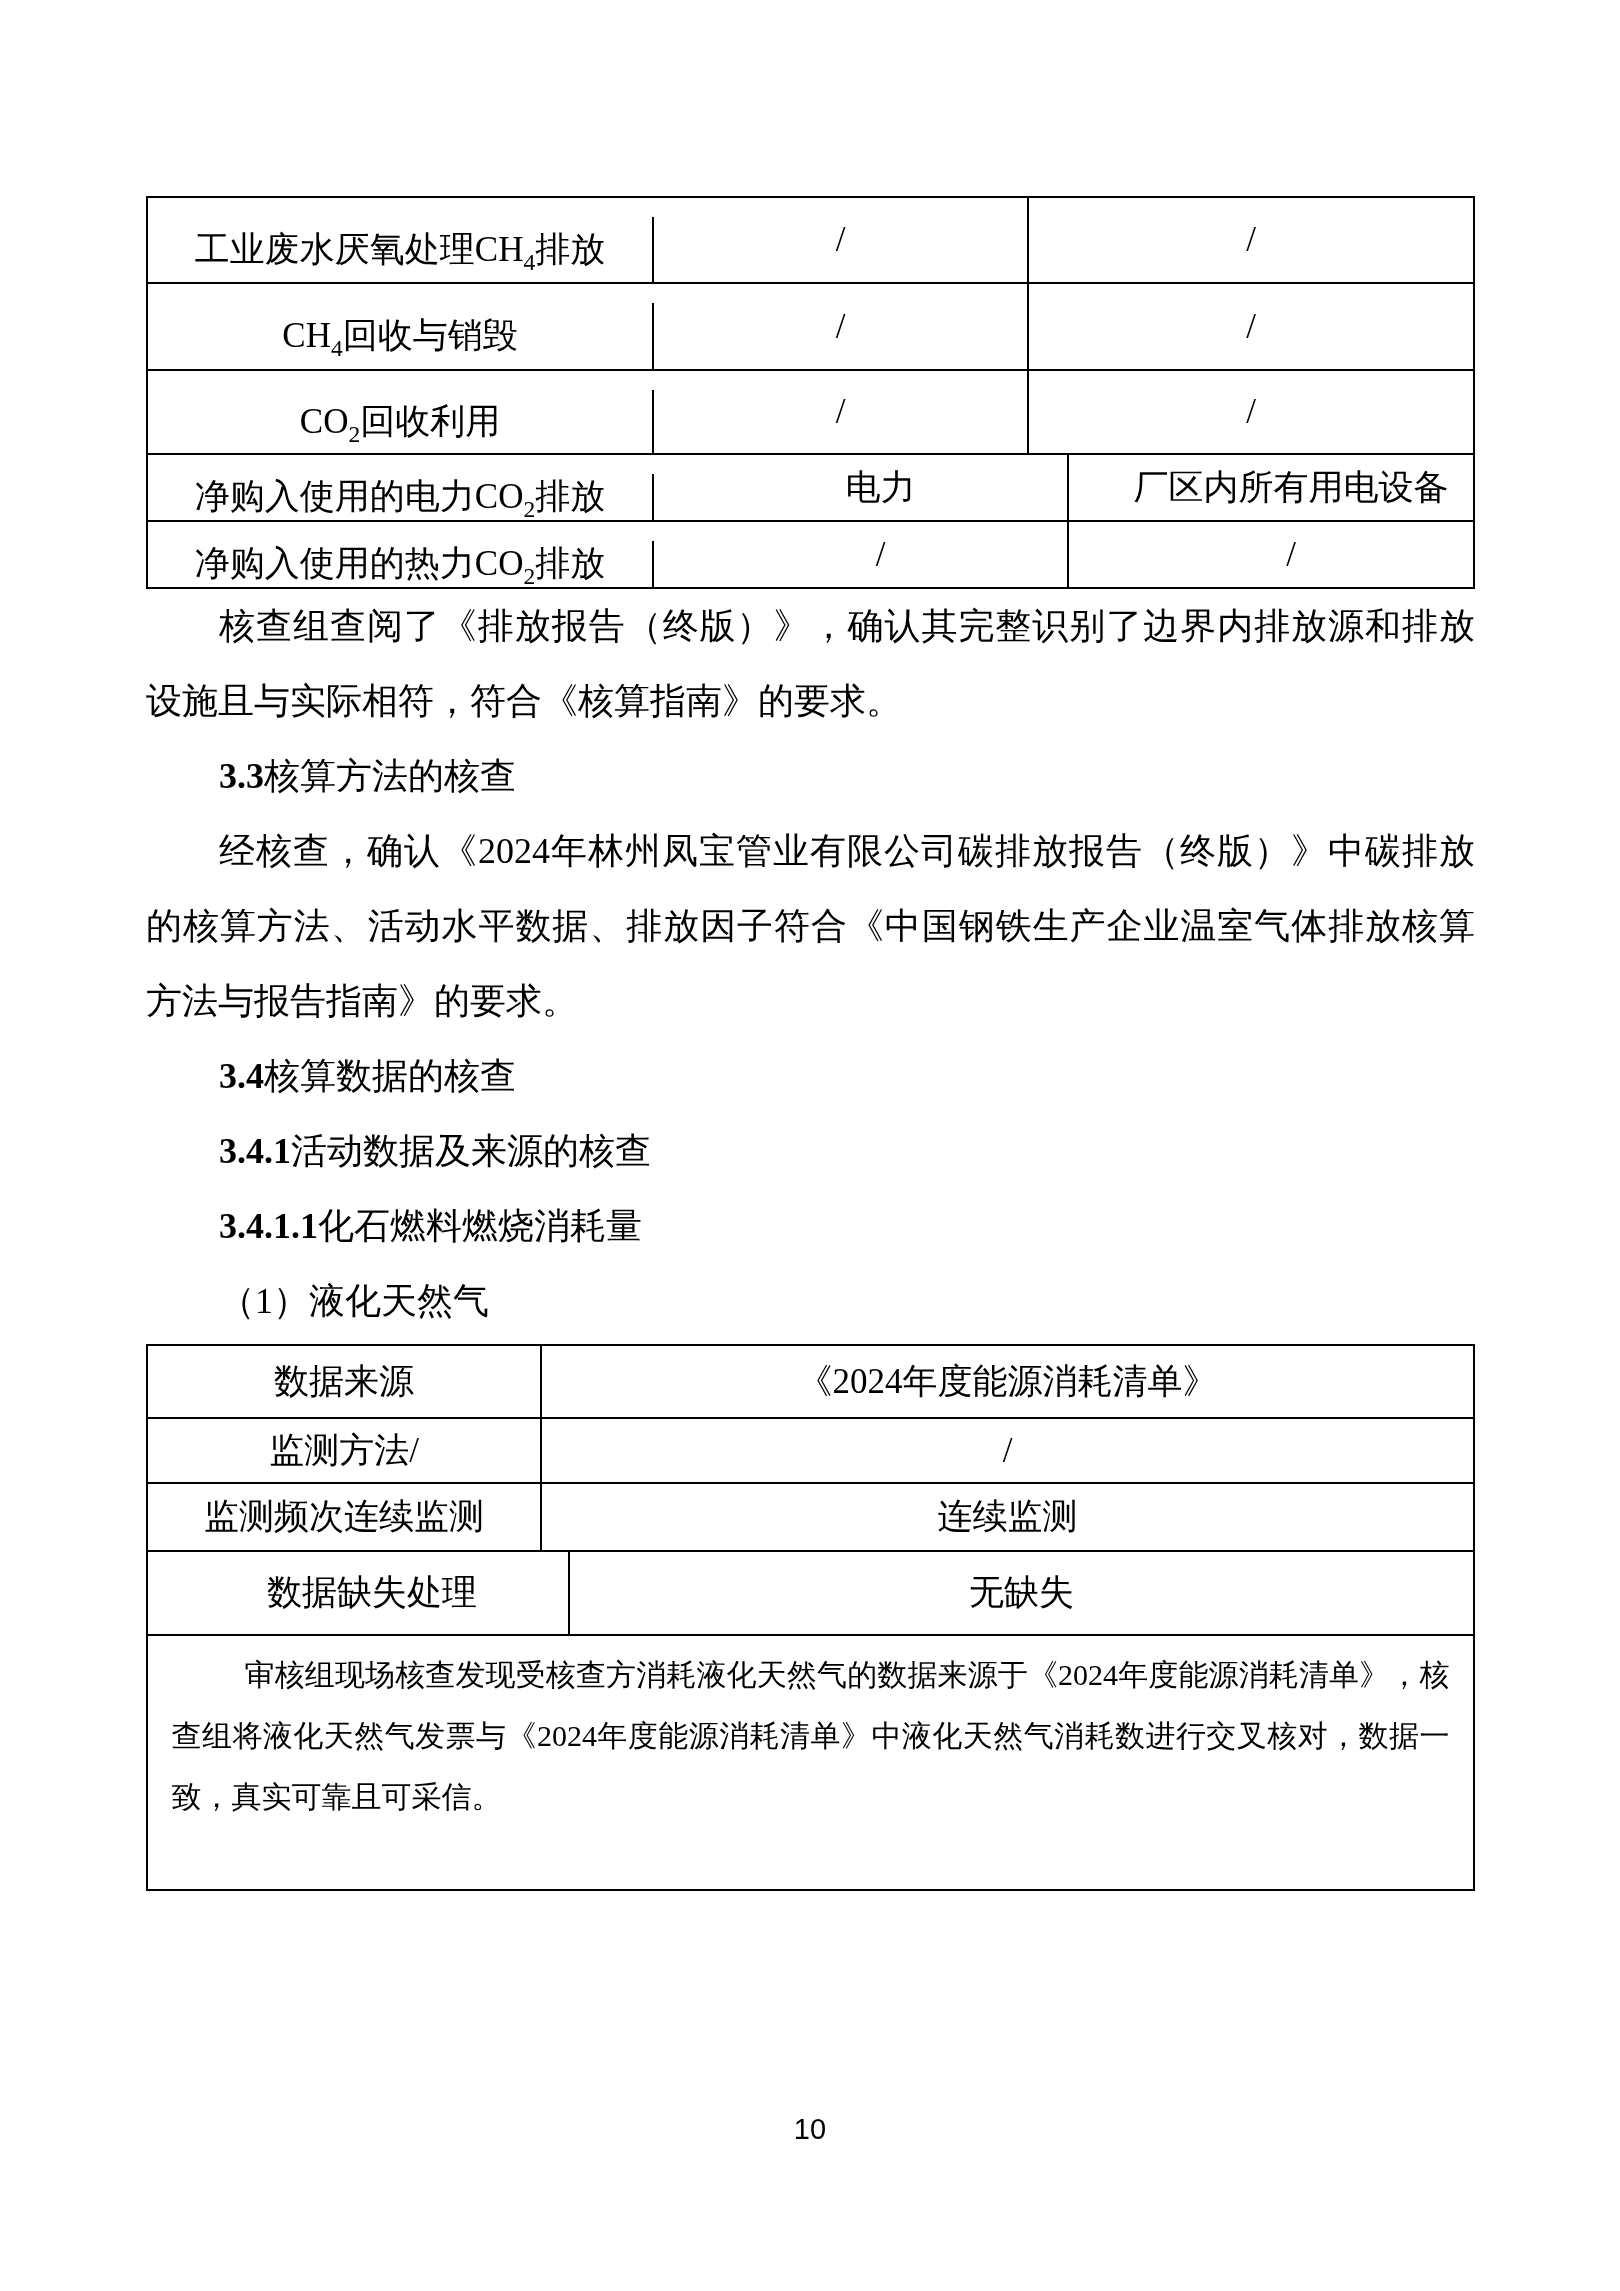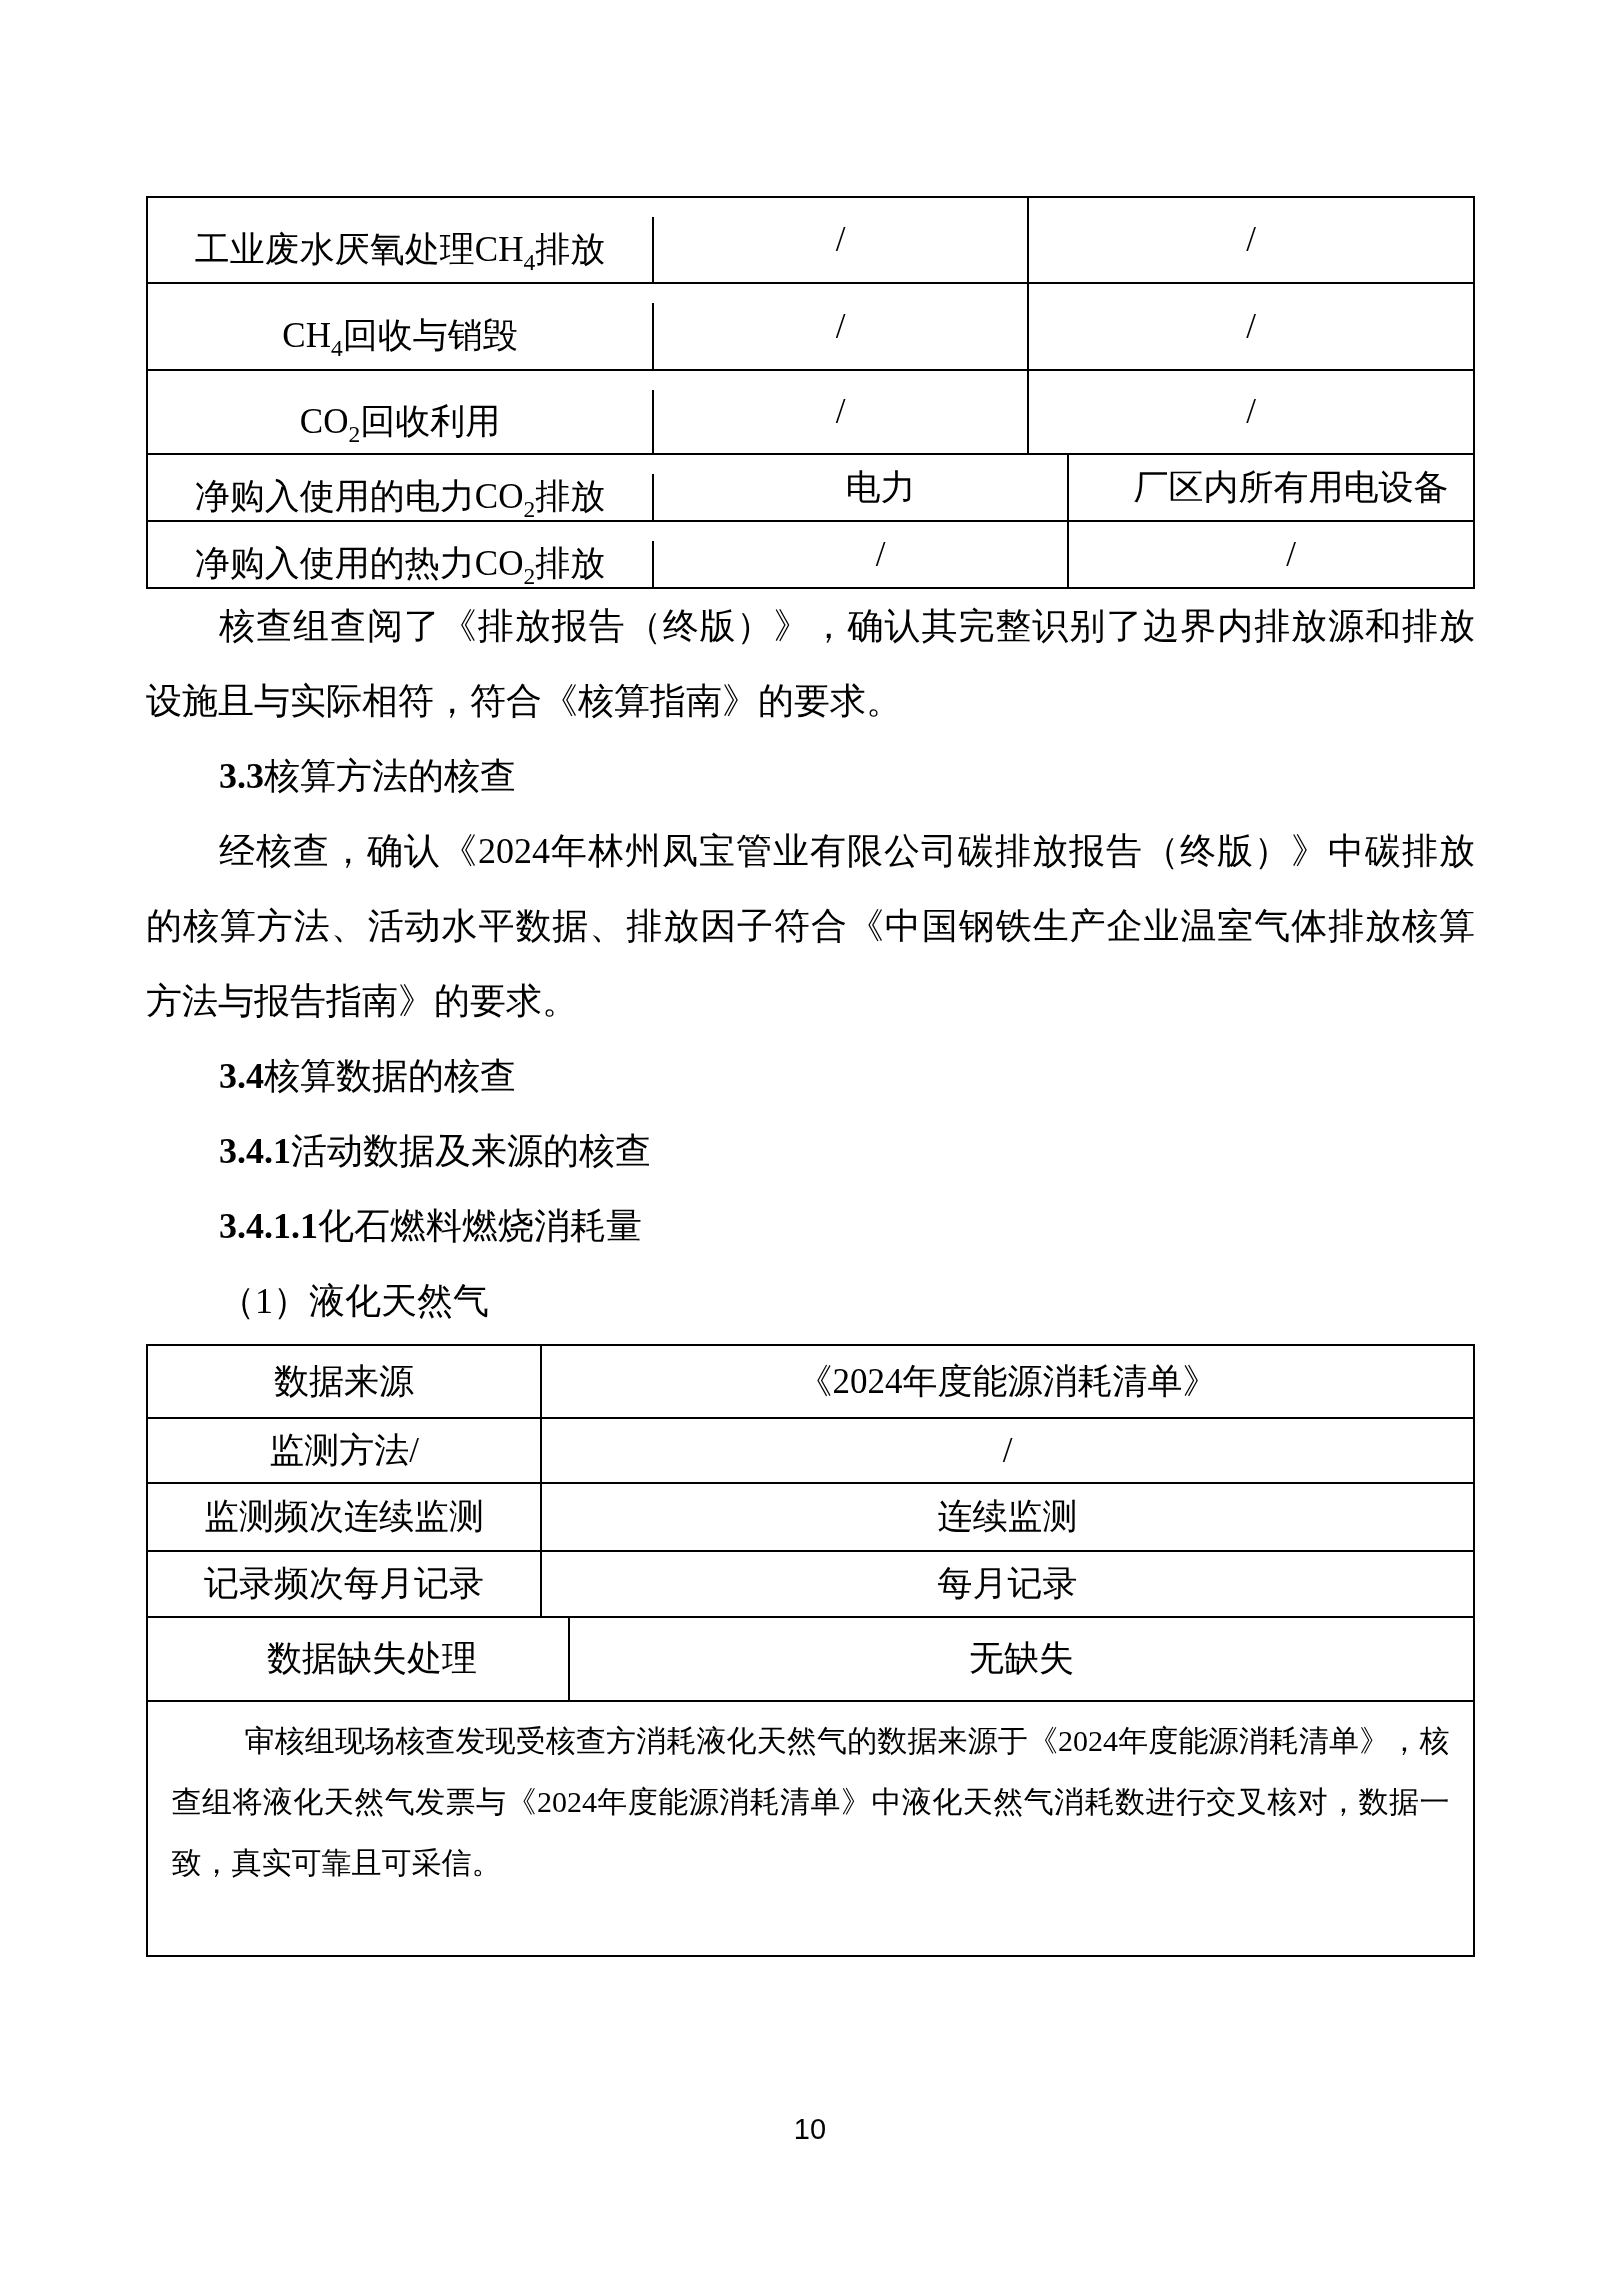--- a/index.html
+++ b/index.html
@@ -157,24 +157,20 @@
       <div class="trow t2r2">
         <div class="cell t2label vline">监测方法/</div>
         <div class="cell t2value">/</div>
       </div>
 
       <div class="trow t2r3">
         <div class="cell t2label vline">监测频次连续监测</div>
         <div class="cell t2value">连续监测</div>
       </div>
 
-      <div class="trow t2r4">
-        <div class="cell t2label vline">记录频次每月记录</div>
-        <div class="cell t2value">每月记录</div>
-      </div>
 
       <div class="trow t2r5">
         <div class="cell t2label vline">数据缺失处理</div>
         <div class="cell t2value">无缺失</div>
       </div>
 
       <div class="trow t2r6">
         <div class="crosscell">
           <p>审核组现场核查发现受核查方消耗液化天然气的数据来源于《2024年度能源消耗清单》，核查组将液化天然气发票与《2024年度能源消耗清单》中液化天然气消耗数进行交叉核对，数据一致，真实可靠且可采信。</p>
         </div>

